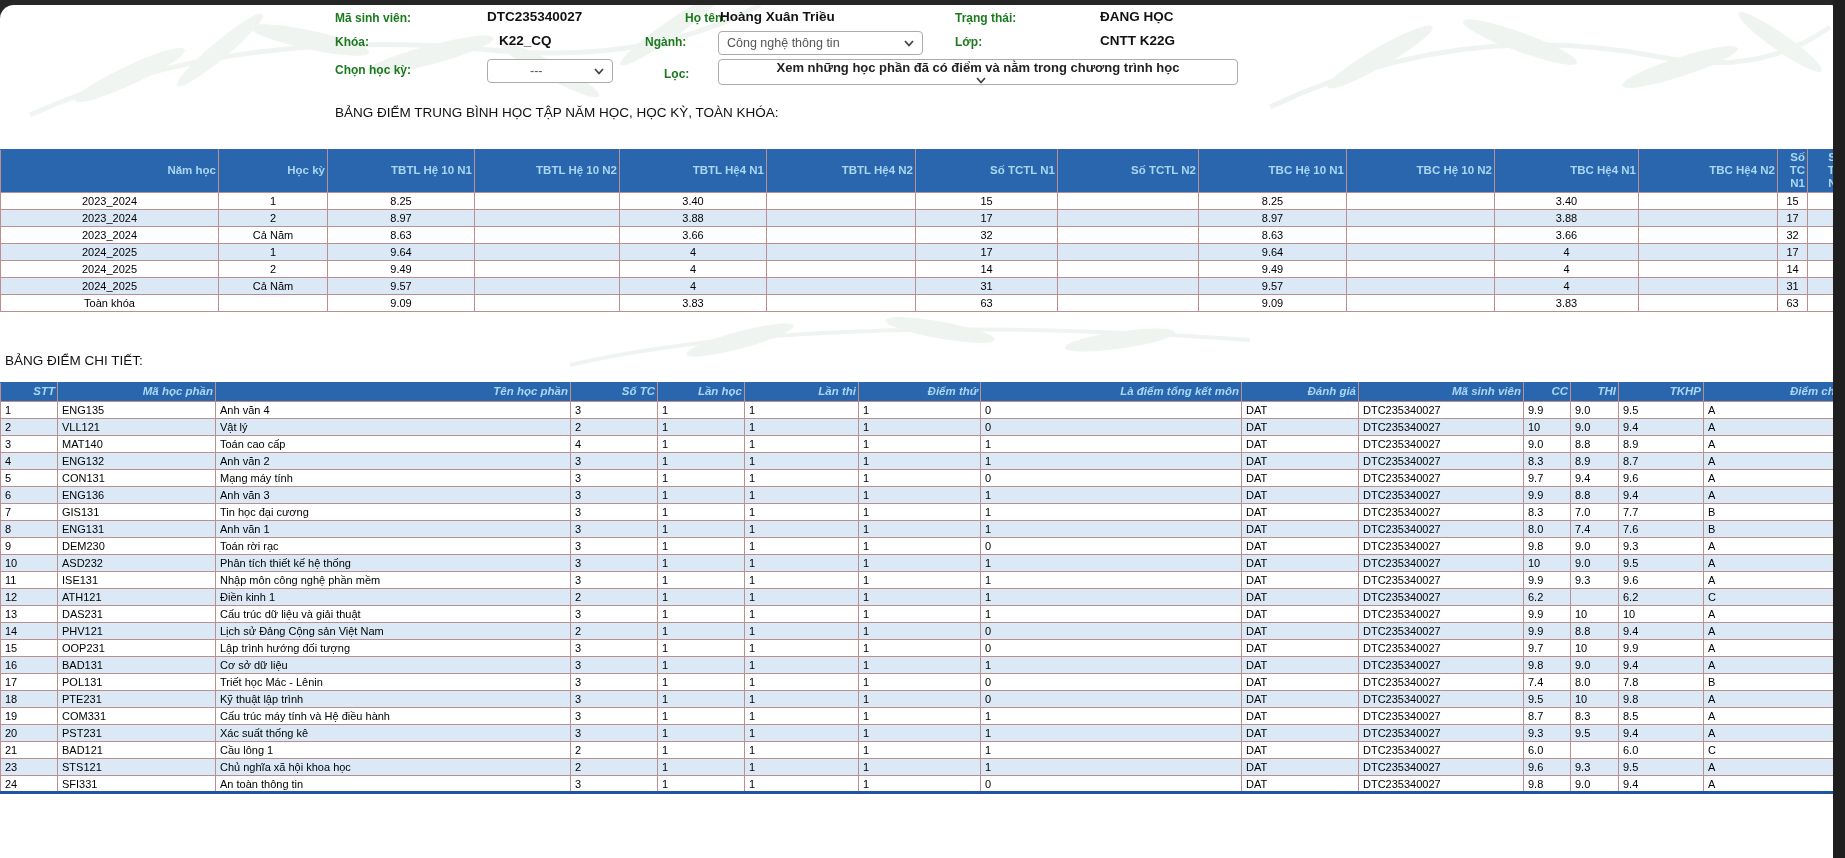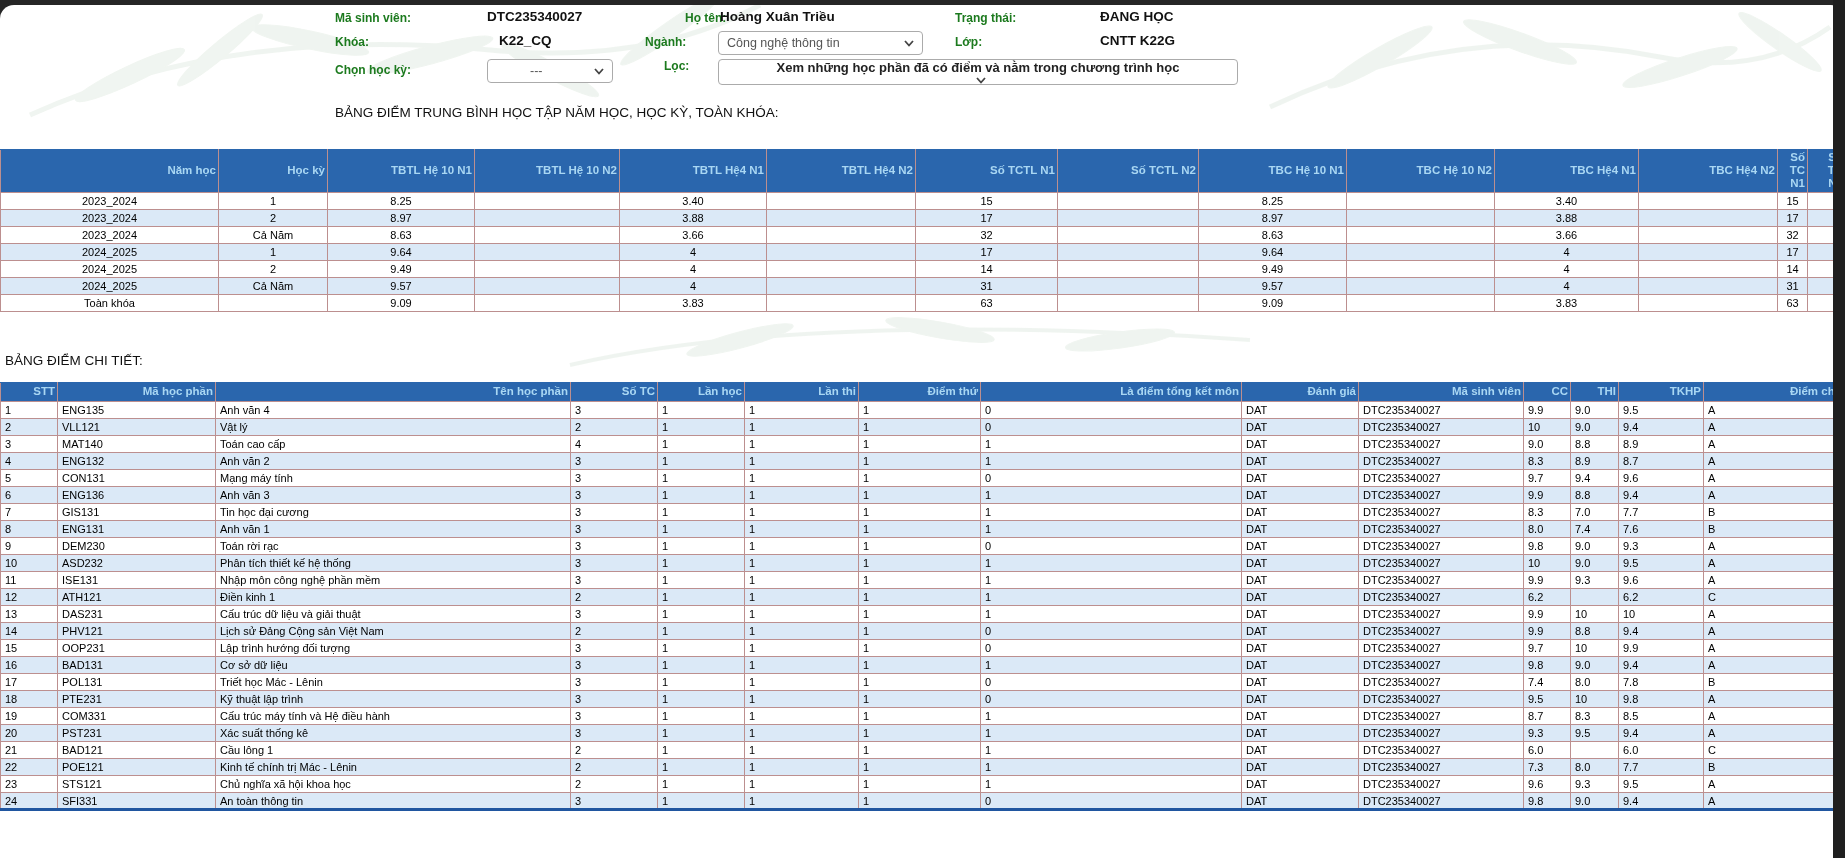--- a/index.html
+++ b/index.html
@@ -32,21 +32,21 @@
         font-size:11px;color:#000;}
   thead th{background:var(--header-blue);color:var(--header-text);font-weight:bold;
            font-size:11.5px;border:1px solid var(--tbl-border);border-top:1px solid var(--header-blue);
            text-align:right;vertical-align:middle;line-height:1.15;padding:1px 2px;overflow:hidden;}
   tbody td{border:1px solid var(--tbl-border);height:17px;padding:0 4px;overflow:hidden;
            white-space:nowrap;vertical-align:middle;}
   tbody tr:nth-child(even){background:var(--row-alt);}
   tbody tr:nth-child(odd){background:#fff;}
   #summary-table thead th{height:34px;}
   #summary-table tbody td{text-align:center;}
-  #detail-table thead th{height:19px;}
+  #detail-table thead th{height:19px;font-style:italic;}
   #detail-table tbody td{text-align:left;}
   #detail-table{border-bottom:3px solid var(--bottom-blue);}
 </style>
 </head>
 <body>
 
 <div class="viewport">
   <div class="card">
 
     <svg class="leaf-decor" style="left:10px;top:-10px;" width="760" height="140" viewBox="0 0 760 140">
@@ -97,21 +97,21 @@
     <div class="frm-label" style="left:955px;top:30px;">Lớp:</div>
     <div class="frm-value" style="left:1100px;top:28px;">CNTT K22G</div>
 
     <div class="frm-label" style="left:335px;top:58px;">Chọn học kỳ:</div>
     <div class="select-box" style="left:487px;top:54px;width:126px;height:24px;padding-left:42px;">
       <span>---</span>
       <svg class="chev" width="10" height="7" viewBox="0 0 10 7">
           <polyline points="1,1 5,5.5 9,1" fill="none" stroke="#444" stroke-width="1.8"></polyline>
         </svg>
     </div>
-    <div class="frm-label" style="left:645px;top:54px;padding-left:19px;">Lọc:</div>
+    <div class="frm-label" style="left:645px;top:62px;padding-left:19px;">Lọc:</div>
     <div class="select-box bold-sel" style="left:718px;top:54px;width:520px;height:26px;flex-direction:column;">
       <span>Xem những học phần đã có điểm và nằm trong chương trình học</span>
       <svg class="chev" width="10" height="7" viewBox="0 0 10 7">
           <polyline points="1,1 5,5.5 9,1" fill="none" stroke="#444" stroke-width="1.8"></polyline>
         </svg>
     </div>
 
     <div class="sec-title" style="left:335px;top:100px;">BẢNG ĐIỂM TRUNG BÌNH HỌC TẬP NĂM HỌC, HỌC KỲ, TOÀN KHÓA:</div>
 
     <table id="summary-table" style="top:144px;">
@@ -633,36 +633,20 @@
             <td>1</td>
             <td>1</td>
             <td>DAT</td>
             <td>DTC235340027</td>
             <td>6.0</td>
             <td></td>
             <td>6.0</td>
             <td>C</td>
           </tr>
           <tr>
-            <td>22</td>
-            <td>POE121</td>
-            <td>Kinh tế chính trị Mác - Lênin</td>
-            <td>2</td>
-            <td>1</td>
-            <td>1</td>
-            <td>1</td>
-            <td>1</td>
-            <td>DAT</td>
-            <td>DTC235340027</td>
-            <td>7.3</td>
-            <td>8.0</td>
-            <td>7.7</td>
-            <td>B</td>
-          </tr>
-          <tr>
             <td>23</td>
             <td>STS121</td>
             <td>Chủ nghĩa xã hội khoa học</td>
             <td>2</td>
             <td>1</td>
             <td>1</td>
             <td>1</td>
             <td>1</td>
             <td>DAT</td>
             <td>DTC235340027</td>

